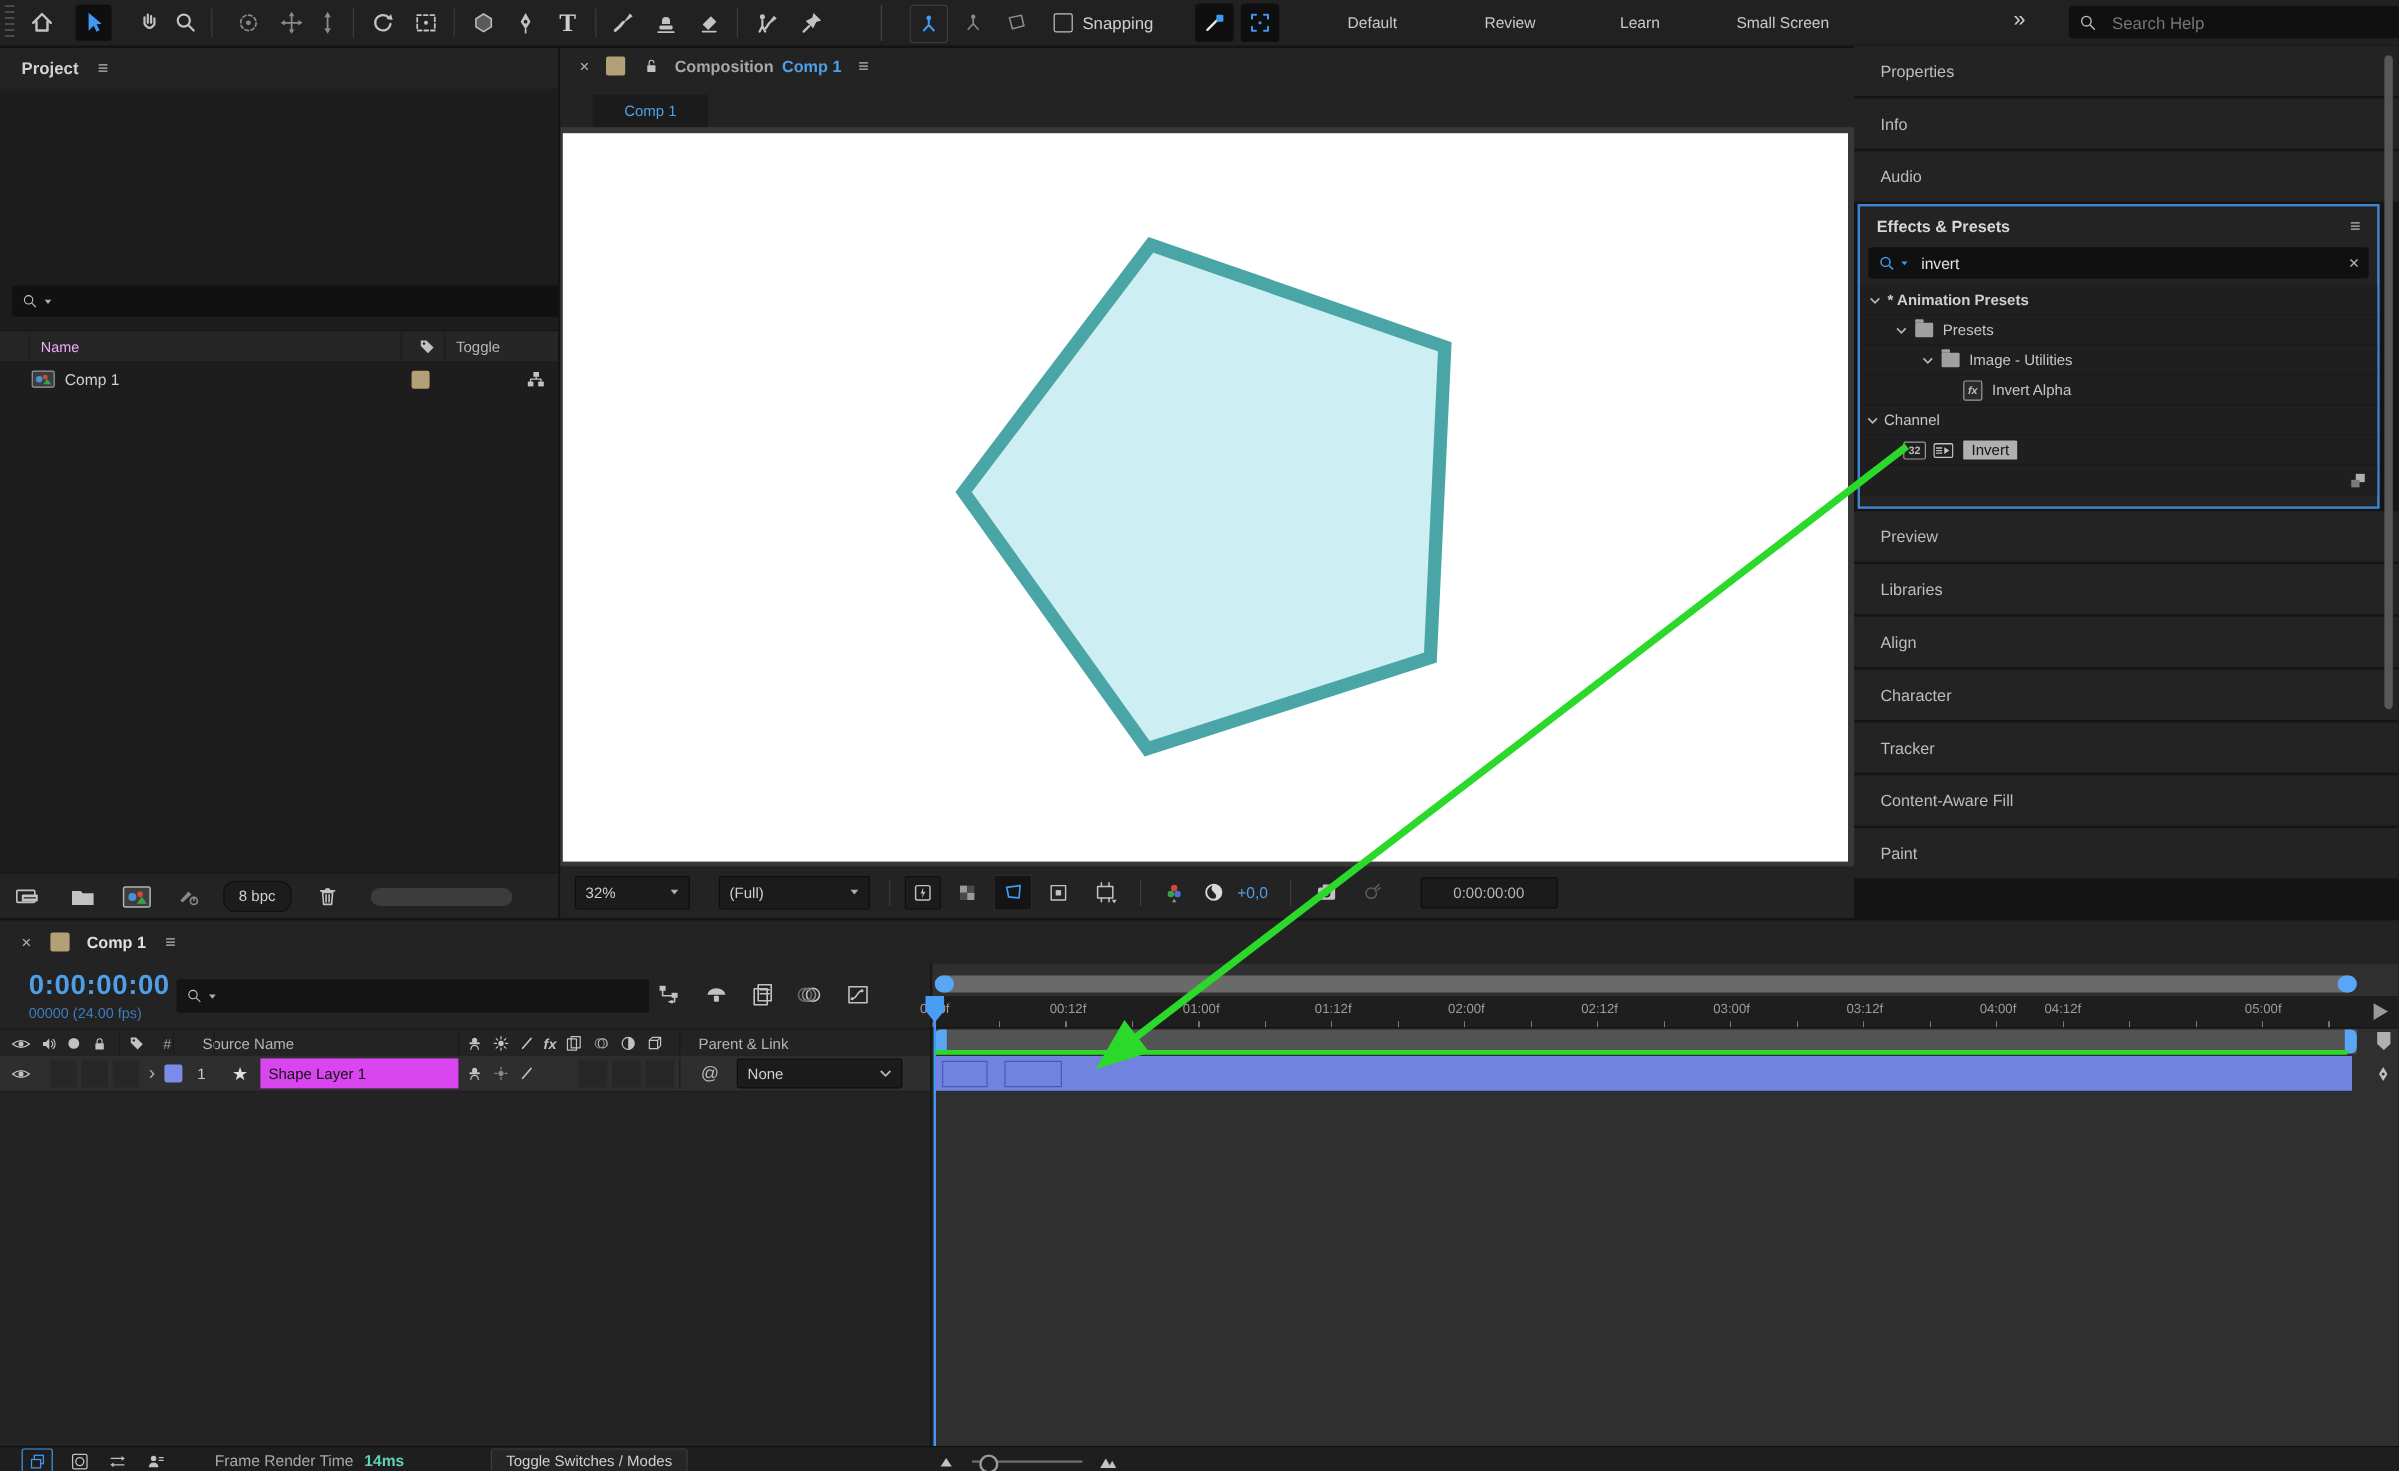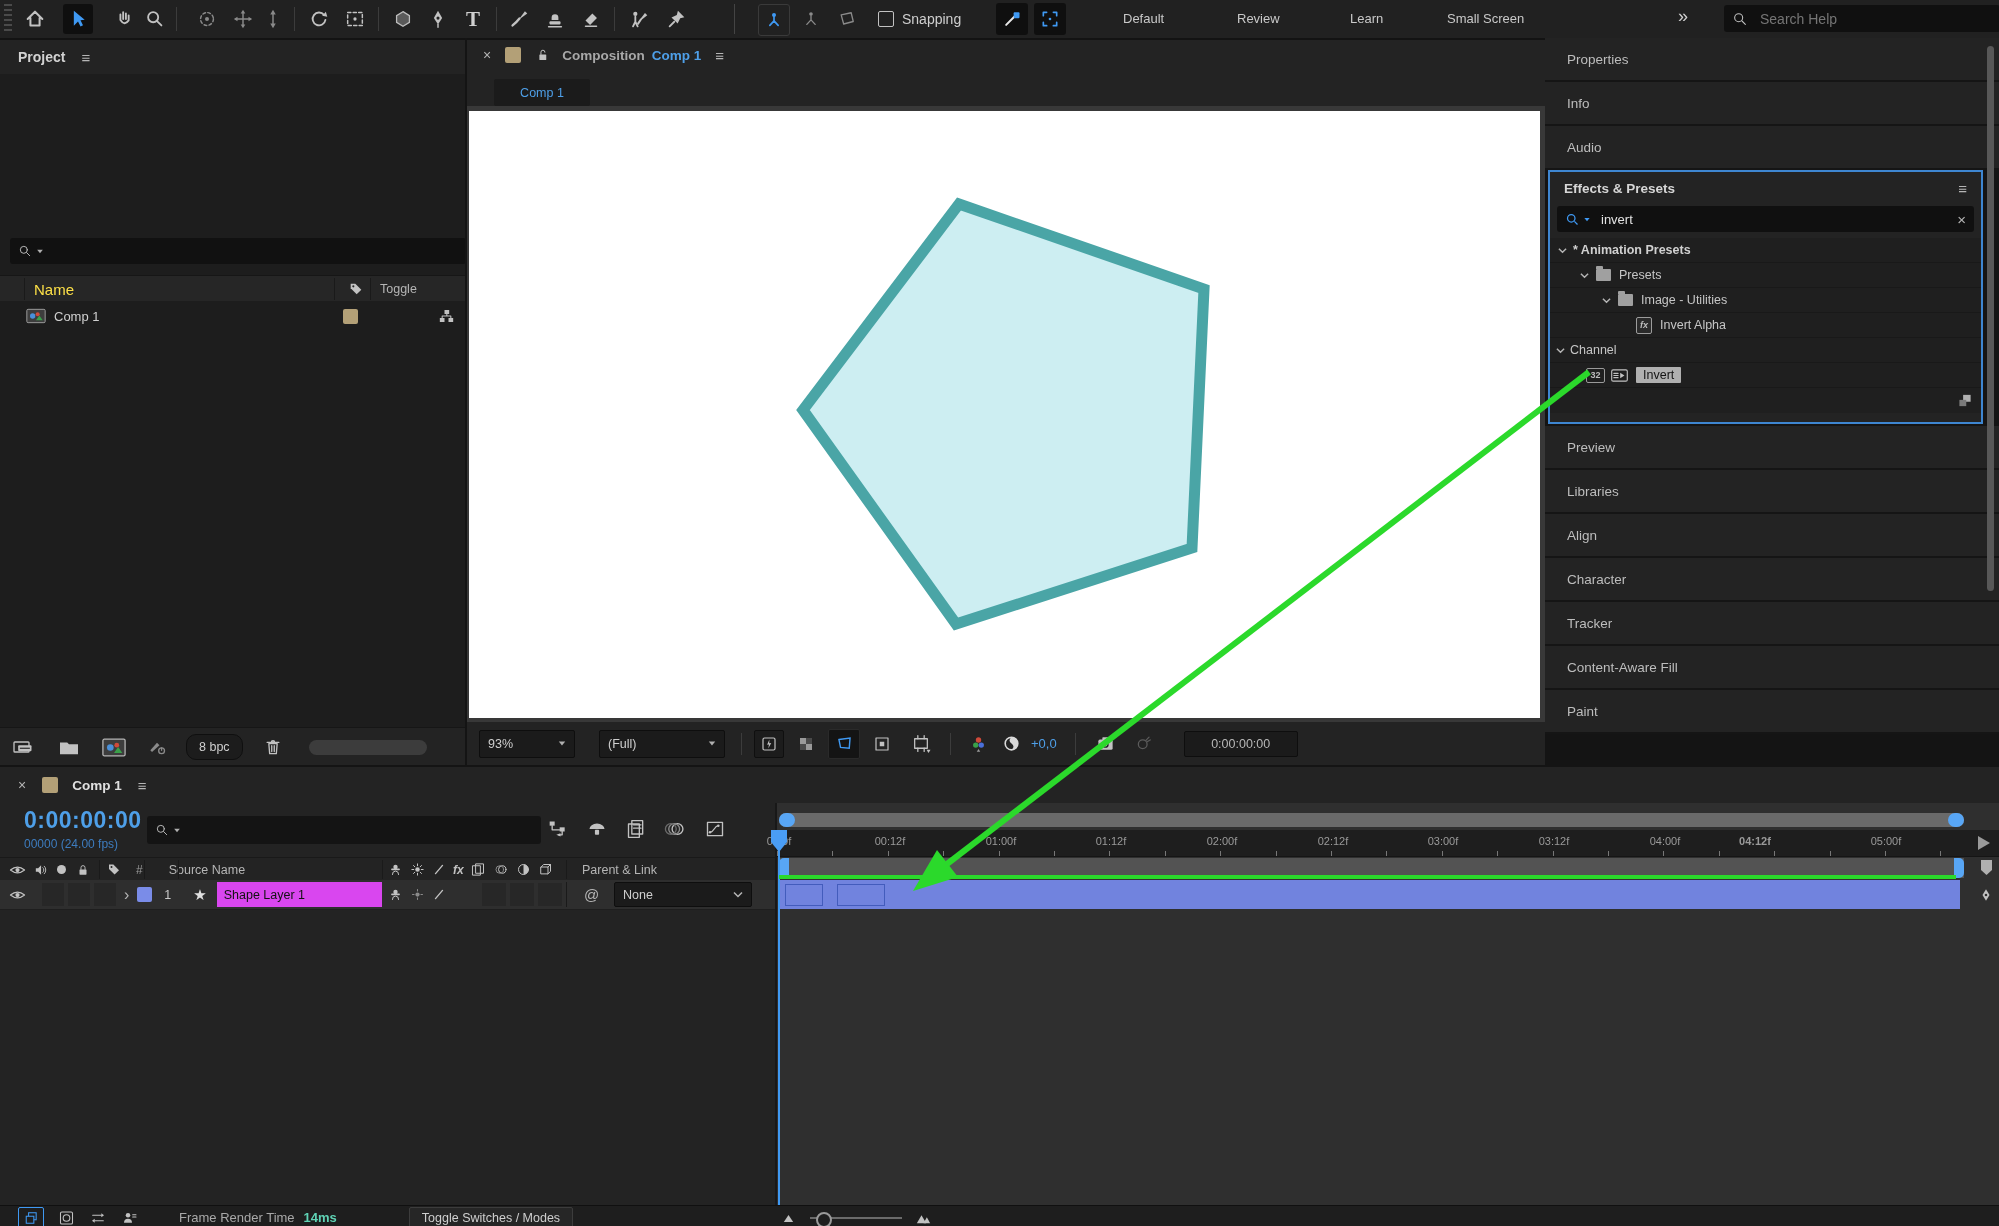--- a/index.html
+++ b/index.html
@@ -221,21 +221,21 @@
       <svg width="14" height="14" viewBox="0 0 24 24">
           <circle class="gst" cx="10" cy="10" r="6"></circle>
           <line class="gst" x1="15" y1="15" x2="20" y2="20"></line>
         </svg>
       <span class="cdown" style="margin-left:4px;transform:scale(.7);"></span>
       <input style="flex: 1 1 0%; margin-left: 6px; background: transparent; border: none; color: rgb(214, 214, 214); font-size: 12px; font-family: inherit;">
     </div>
 
     <div class="abs row" style="left:0;top:235px;width:465px;height:26px;background:#262626;border-top:1px solid #161616;border-bottom:1px solid #161616;">
       <div class="cell-sep" style="left:24px;"></div>
-      <span style="margin-left:34px;color:#fde047;font-size:15px;">Name</span>
+      <span style="margin-left:34px;color:#f0abfc;font-size:12px;">Name</span>
       <div class="cell-sep" style="left:334px;"></div>
       <svg width="16" height="16" viewBox="0 0 24 24" style="position:absolute;left:348px;">
         <path class="gfl" d="M4 11 V4 h7 l9 9 -7 7 z"></path>
           <circle fill="#262626" cx="8" cy="8" r="1.6"></circle>
       </svg>
       <div class="cell-sep" style="left:370px;"></div>
       <span style="position:absolute;left:380px;color:#b5b5b5;font-size:12.5px;">Toggle</span>
     </div>
 
     <div class="abs row" style="left:0;top:261px;width:465px;height:30px;background:#1d1d1d;">
@@ -307,21 +307,21 @@
     <div class="abs" style="left:0;top:66px;width:1078px;height:616px;background:#383838;">
       <div class="abs" style="left:2px;top:5px;width:1071px;height:607px;background:#ffffff;">
         <svg width="1071" height="607" viewBox="0 0 1071 607">
           <polygon points="490,93 735,178 723,437 487,513 334,299" fill="#cdeef2" stroke="#4aa5a6" stroke-width="11" stroke-linejoin="miter"></polygon>
         </svg>
       </div>
     </div>
 
     <div class="abs row" style="left:0;top:682px;width:1078px;height:43px;">
       <div class="dropbox" style="margin-left:12px;width:78px;height:26px;">
-        <span>93%</span>
+        <span>32%</span>
         <span class="cdown" style="transform:scale(.8);"></span>
       </div>
       <div class="dropbox" style="margin-left:24px;width:108px;height:26px;">
         <span>(Full)</span>
         <span class="cdown" style="transform:scale(.8);"></span>
       </div>
       <div class="sepv" style="position:static;height:22px;margin-left:16px;"></div>
       <div class="ic" style="margin-left:12px;width:28px;height:26px;background:#1c1c1c;border:1px solid #0f0f0f;border-radius:2px;">
         <svg width="18" height="18" viewBox="0 0 24 24">
             <rect class="gst" x="4" y="4" width="16" height="16" rx="2"></rect>
@@ -670,21 +670,21 @@
       <div class="abs" style="left:0;top:27px;width:1222px;height:26px;background:#1e1e1e;border-bottom:1px solid #151515;">
         <span class="abs" style="left:2px;top:5px;transform:translateX(-50%);font-size:11px;color:#9a9a9a;">0:00f</span>
         <span class="abs" style="left:113px;top:5px;transform:translateX(-50%);font-size:11px;color:#9a9a9a;">00:12f</span>
         <span class="abs" style="left:224px;top:5px;transform:translateX(-50%);font-size:11px;color:#9a9a9a;">01:00f</span>
         <span class="abs" style="left:334px;top:5px;transform:translateX(-50%);font-size:11px;color:#9a9a9a;">01:12f</span>
         <span class="abs" style="left:445px;top:5px;transform:translateX(-50%);font-size:11px;color:#9a9a9a;">02:00f</span>
         <span class="abs" style="left:556px;top:5px;transform:translateX(-50%);font-size:11px;color:#9a9a9a;">02:12f</span>
         <span class="abs" style="left:666px;top:5px;transform:translateX(-50%);font-size:11px;color:#9a9a9a;">03:00f</span>
         <span class="abs" style="left:777px;top:5px;transform:translateX(-50%);font-size:11px;color:#9a9a9a;">03:12f</span>
         <span class="abs" style="left:888px;top:5px;transform:translateX(-50%);font-size:11px;color:#9a9a9a;">04:00f</span>
-        <span class="abs" style="left:978px;top:5px;transform:translateX(-50%);font-size:11px;color:#9a9a9a;font-weight:bold;">04:12f</span>
+        <span class="abs" style="left:942px;top:5px;transform:translateX(-50%);font-size:11px;color:#9a9a9a;">04:12f</span>
         <span class="abs" style="left:1109px;top:5px;transform:translateX(-50%);font-size:11px;color:#9a9a9a;">05:00f</span>
         <div class="abs" style="left:0;bottom:0;width:1185px;height:5px;
              background:repeating-linear-gradient(90deg,#777 0 1px,transparent 1px 55.4px);"></div>
         <svg class="abs" width="14" height="16" viewBox="0 0 14 16" style="right:8px;top:5px;">
             <polygon fill="#9a9a9a" points="1,1 13,8 1,15"></polygon>
           </svg>
       </div>
 
       <div class="abs" style="left:2px;top:55px;width:1185px;height:20px;background:#535353;">
         <span class="abs" style="left:0;top:0;width:10px;height:20px;background:#58a6f5;border-radius:5px 0 0 5px;"></span>

